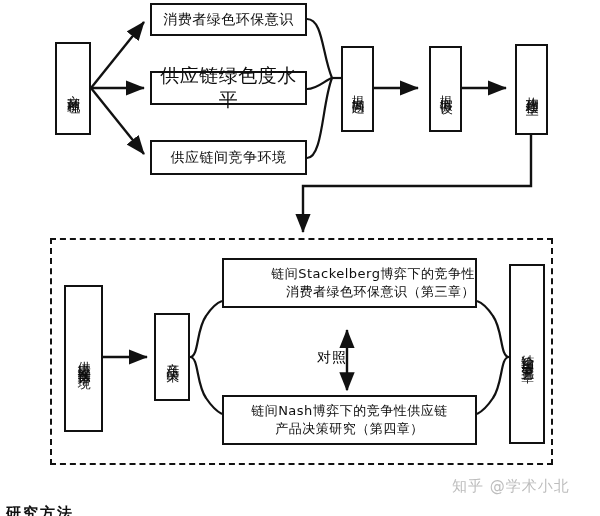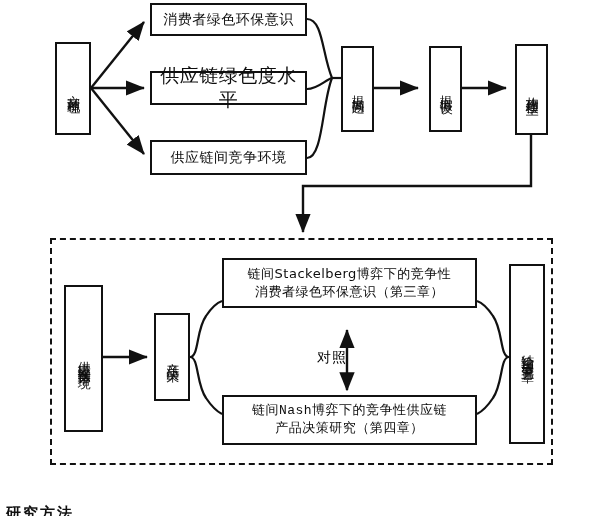--- a/index.html
+++ b/index.html
@@ -161,37 +161,40 @@
   </div>
 
   <div class="node vert" style="left:64px; top:285px; width:39px; height:147px; font-size:13px;">
     <span>供应链间竞争环境</span>
   </div>
 
   <div class="node vert" style="left:154px; top:313px; width:36px; height:88px; font-size:13px;">
     <span>产品决策</span>
   </div>
 
-  <div class="node" style="left:222px; top:258px; width:255px; height:50px; font-size:13px; flex-direction:column; gap:2px;">
+  <div class="node" style="left:222px; top:258px; width:255px; height:50px; font-size:13px; flex-direction:column; gap:2px;align-items:flex-end;">
     <span>链间Stackelberg博弈下的竞争性</span>
     <span>消费者绿色环保意识（第三章）</span>
   </div>
 
-  <div class="node" style="left:222px; top:395px; width:255px; height:50px; font-size:13px; flex-direction:column; gap:2px;font-family:Liberation Mono, monospace;">
+  <div class="node" style="left:222px; top:395px; width:255px; height:50px; font-size:13px; flex-direction:column; gap:2px;">
     <span>链间Nash博弈下的竞争性供应链</span>
     <span>产品决策研究（第四章）</span>
   </div>
 
   <div class="node vert" style="left:509px; top:264px; width:36px; height:180px; font-size:13px;">
     <span>结论与展望（第五章）</span>
   </div>
 
   <div class="label-text" style="left:317px; top:349px; font-size:14px; letter-spacing:1px;">
     <span>对照</span>
   </div>
 
 
+  <div class="watermark" style="left:452px; top:477px;">
+    <span>知乎 @学术小北</span>
+  </div>
 
   <div class="bottom-text" style="left:6px; top:504px;">
     <span>研究方法</span>
   </div>
 
 </div>
 
 </body></html>

